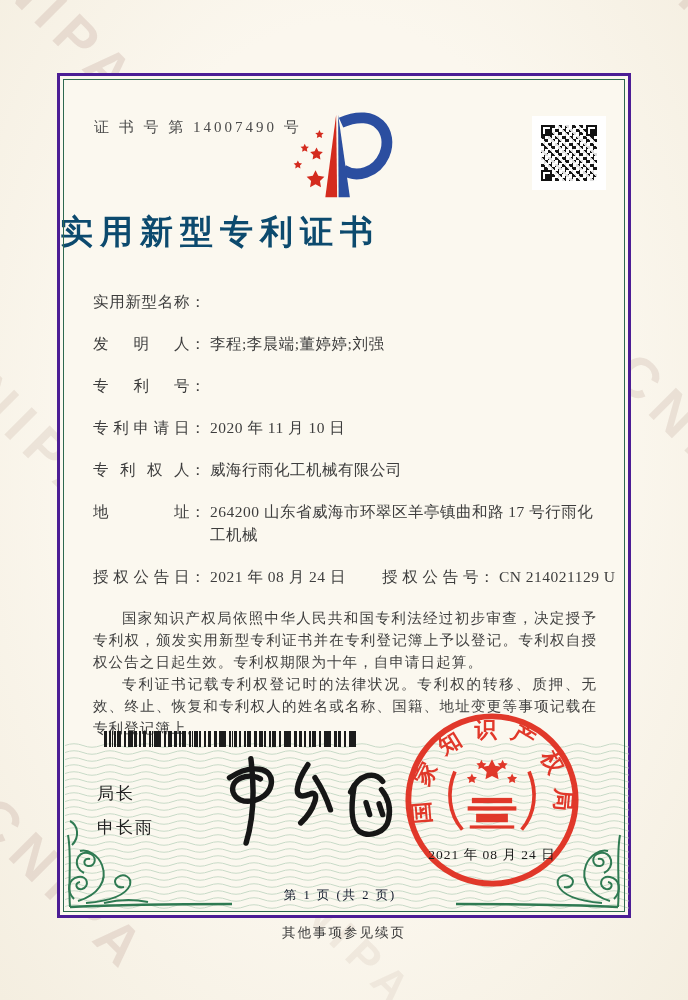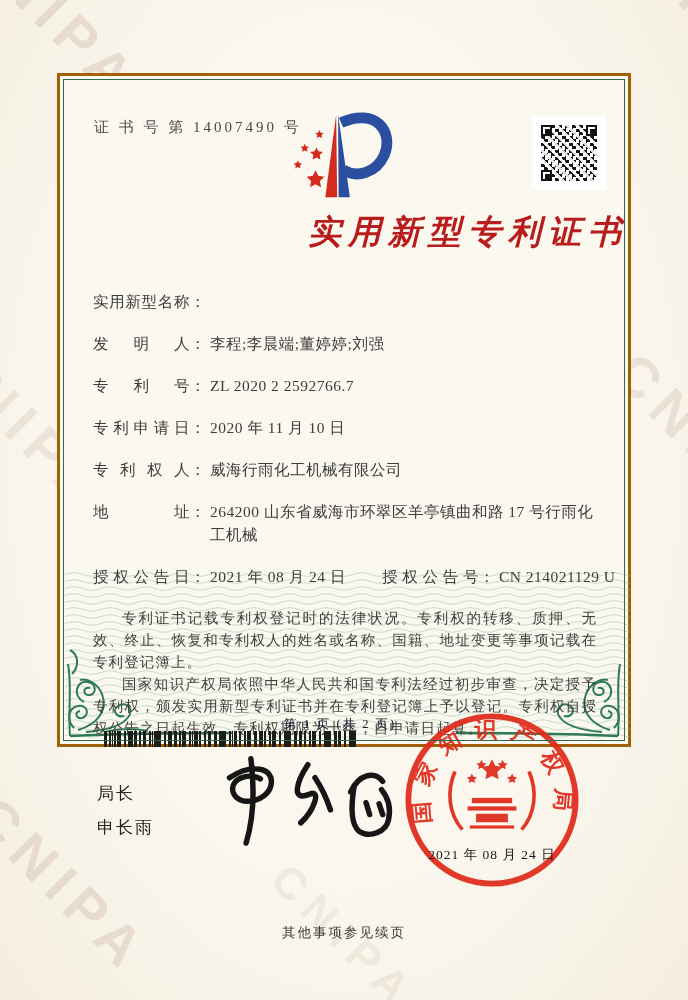--- a/index.html
+++ b/index.html
@@ -17,22 +17,22 @@
   }
   .wm1{left:-58px;top:-20px;}
   .wm2{left:586px;top:-38px;}
   .wm3{left:408px;top:248px;font-size:52px;color:rgba(205,185,172,0.30);}
   .wm4{left:592px;top:408px;color:rgba(205,185,172,0.34);}
   .wm5{left:-88px;top:392px;color:rgba(205,185,172,0.30);}
   .wm6{left:-48px;top:852px;}
   .wm7{left:252px;top:912px;font-size:44px;color:rgba(205,185,172,0.22);}
   
   .frame{
-    position:absolute;left:57px;top:73px;width:574px;height:674px;
-    border:3px solid #a16207;background:#fbf8ef;z-index:2;box-sizing:border-box;
+    position:absolute;left:57px;top:73px;width:574px;height:845px;
+    border:3px solid #4c1d95;background:#fbf8ef;z-index:2;box-sizing:border-box;
   }
   .frame::before{
     content:"";position:absolute;left:3px;top:3px;right:3px;bottom:3px;
     border:1px solid #2e6950;pointer-events:none;z-index:5;
   }
   .waves{position:absolute;left:5px;right:5px;bottom:5px;height:168px;opacity:.75;z-index:0;}
   .flourish{position:absolute;bottom:4px;width:170px;height:100px;z-index:1;}
   .flourish.left{left:4px;}
   .flourish.right{right:4px;transform:scaleX(-1);}
   
@@ -41,22 +41,22 @@
   .qr{position:absolute;right:22px;top:40px;width:56px;height:56px;background:#fff;
       padding:9px;z-index:3;}
   .qr-inner{position:relative;width:56px;height:56px;
       background:
         repeating-linear-gradient(45deg, rgba(255,255,255,.85) 0 3px, transparent 3px 7px),
         repeating-conic-gradient(#161616 0% 25%, #fdfdfd 0% 50%);
       background-size:auto,7px 7px;}
   .finder{position:absolute;width:11px;height:11px;border:2.5px solid #111;background:#fff;box-sizing:border-box;}
   .finder::after{content:"";position:absolute;left:1.5px;top:1.5px;width:5px;height:5px;background:#111;}
   .f-tl{left:0;top:0;} .f-tr{right:0;top:0;} .f-bl{left:0;bottom:0;}
-  .title{position:absolute;left:0;right:0;top:134px;text-align:right;
-    font-size:33px;font-weight:bold;letter-spacing:7px;color:#b91c1c;z-index:3;font-style:italic;}
+  .title{position:absolute;left:0;right:0;top:134px;text-align:left;
+    font-size:33px;font-weight:bold;letter-spacing:7px;color:#0c4a6e;z-index:3;}
   
   .content{position:absolute;left:33px;right:31px;top:214px;z-index:3;color:#3d3d3d;}
   .field-row{display:flex;margin-bottom:19px;font-size:15.5px;line-height:23px;letter-spacing:.5px;}
   .field-label{display:inline-block;width:97px;text-align:justify;text-align-last:justify;flex:none;color:#3d3d3d;}
   .colon{flex:none;margin-right:4px;}
   .field-value{flex:1;}
   .grant-pair{display:flex;flex:none;}
   .grant-pair + .grant-pair{margin-left:36px;}
   .paragraphs{margin-top:6px;font-size:14.5px;line-height:22px;letter-spacing:1.1px;color:#3f3f3f;text-align:justify;}
   .paragraphs p{margin:0 0 0 0;text-indent:2em;}
@@ -160,21 +160,20 @@
         <span class="colon">：</span>
     </div>
     <div class="field-row">
       <span class="field-label">发明人</span>
         <span class="colon">：</span>
       <span class="field-value">李程;李晨端;董婷婷;刘强</span>
     </div>
     <div class="field-row">
       <span class="field-label">专利号</span>
         <span class="colon">：</span>
-      <span class="field-value">ZL 2020 2 2592766.7</span>
     </div>
     <div class="field-row">
       <span class="field-label">专利申请日</span>
         <span class="colon">：</span>
       <span class="field-value">2020 年 11 月 10 日</span>
     </div>
     <div class="field-row">
       <span class="field-label">专利权人</span>
         <span class="colon">：</span>
       <span class="field-value">威海行雨化工机械有限公司</span>
@@ -190,22 +189,22 @@
           <span class="colon">：</span>
         <span>2021 年 08 月 24 日</span>
       </span>
       <span class="grant-pair">
         <span class="field-label">授权公告号</span>
           <span class="colon">：</span>
         <span>CN 214021129 U</span>
       </span>
     </div>
     <div class="paragraphs">
+      <p>国家知识产权局依照中华人民共和国专利法经过初步审查，决定授予专利权，颁发实用新型专利证书并在专利登记簿上予以登记。专利权自授权公告之日起生效。专利权期限为十年，自申请日起算。</p>
       <p>专利证书记载专利权登记时的法律状况。专利权的转移、质押、无效、终止、恢复和专利权人的姓名或名称、国籍、地址变更等事项记载在专利登记簿上。</p>
-      <p>国家知识产权局依照中华人民共和国专利法经过初步审查，决定授予专利权，颁发实用新型专利证书并在专利登记簿上予以登记。专利权自授权公告之日起生效。专利权期限为十年，自申请日起算。</p>
     </div>
   </div>
 
   <div class="barcode"></div>
 
   <div class="director">
     <div>局长</div>
     <div>申长雨</div>
   </div>
 

